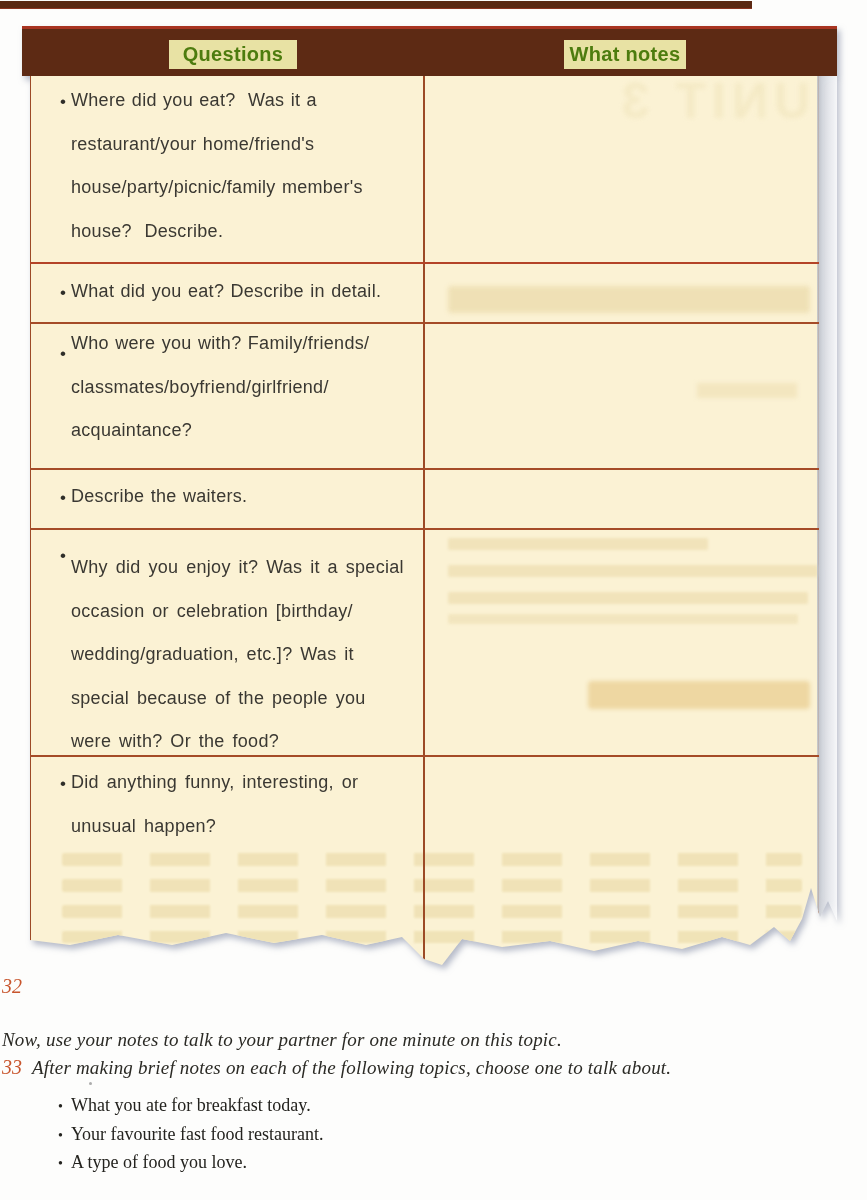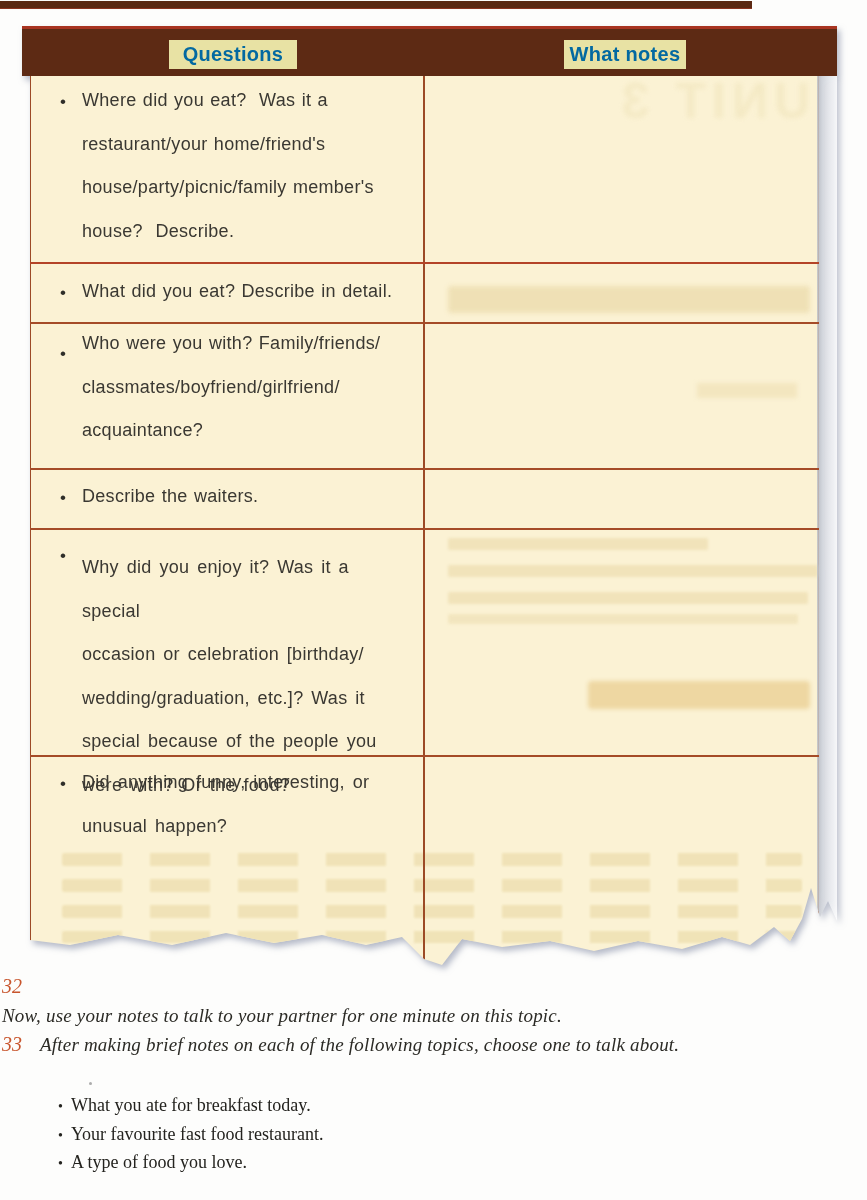--- a/index.html
+++ b/index.html
@@ -24,41 +24,41 @@
       780px 893px,768px 915px,752px 901px,728px 919px,700px 911px,660px 923px,616px 915px,
       572px 925px,528px 915px,480px 921px,440px 913px,420px 939px,402px 933px,380px 911px,
       344px 919px,300px 909px,252px 917px,204px 907px,150px 919px,96px 909px,48px 919px,0px 913px);
   }
   .header-bar{
     position:absolute;left:0;top:0;width:815px;height:50px;
     background:#5d2a14;border-top:3px solid #a83421;box-sizing:border-box;
   }
   .hdr-label{
     position:absolute;top:11px;height:29px;line-height:29px;
-    background:#e8e2a4;color:#0369a1;font-weight:bold;font-size:20px;
+    background:#e8e2a4;color:#4d7c0f;font-weight:bold;font-size:20px;
     text-align:center;letter-spacing:.3px;
   }
   .hdr-q{left:147px;width:128px;}
   .hdr-n{left:542px;width:122px;}
   .tbl-body{
     position:absolute;left:8px;top:50px;width:789px;height:895px;
     background:#fbf2d4;box-sizing:border-box;
     border-left:1.5px solid #9c4a26;border-right:1.5px solid #9c4a26;
   }
   .col-divider{position:absolute;left:401px;top:50px;width:1.5px;height:895px;background:#9c4a26;}
   .row-sep{position:absolute;left:8px;width:789px;height:1.5px;background:#a54c28;}
   .sep1{top:236px;background:#b44427;}
   .sep2{top:296px;}
   .sep3{top:442px;}
   .sep4{top:502px;}
   .sep5{top:729px;}
   .q-row{position:absolute;left:8px;width:393px;}
   .q-bullet{position:absolute;left:30px;font-size:17px;color:#2f2e29;}
   .q-text{
-    margin-left:52px;margin-right:12px;
+    margin-left:41px;margin-right:12px;
     font-size:18px;line-height:43.5px;color:#3a3832;
     letter-spacing:.3px;word-spacing:1px;white-space:pre-wrap;
   }
   .ws .q-text{word-spacing:2.5px;}
   .notes-cell{position:absolute;left:401px;width:396px;}
   
   .ghost{position:absolute;pointer-events:none;}
   .g-unit{
     left:538px;top:46px;width:250px;height:62px;
     transform:scaleX(-1);color:#f3e8c2;font-weight:bold;font-size:50px;
@@ -78,28 +78,28 @@
   }
   .g-w1{top:827px;}.g-w2{top:853px;}.g-w3{top:879px;}.g-w4{top:905px;height:12px;}
   .page-edge{
     position:absolute;left:795px;top:50px;width:20px;height:895px;
     background:linear-gradient(90deg,#b9bdc4 0px,#d6d9de 5px,#eceef1 12px,#ffffff 20px);
     opacity:.85;
   }
   
   .exercise{position:absolute;left:2px;display:flex;align-items:baseline;}
   .ex-32{top:975px;flex-direction:column;}
-  .ex-33{top:1033px;gap:8px;}
+  .ex-33{top:1033px;}
   .ex-num{
     font-family:"Liberation Serif", serif;font-style:italic;
     font-size:20px;color:#c8552d;width:30px;flex:0 0 30px;
   }
   .ex-text{
     font-family:"Liberation Serif", serif;font-style:italic;
-    font-size:19px;color:#2b2a25;letter-spacing:.2px;
+    font-size:19px;color:#2b2a25;letter-spacing:.2px;margin-top:24px;
   }
   .topics{position:absolute;left:58px;top:1092px;}
   .topic{
     font-family:"Liberation Serif", serif;font-size:18px;color:#24231f;
     line-height:27.5px;display:flex;align-items:baseline;
   }
   .topic .t-bullet{font-size:14px;margin-right:8px;color:#24231f;}
   .stray-dot{position:absolute;left:89px;top:1082px;width:3px;height:3px;border-radius:50%;background:#777;opacity:.6;}
 </style>
 </head>

